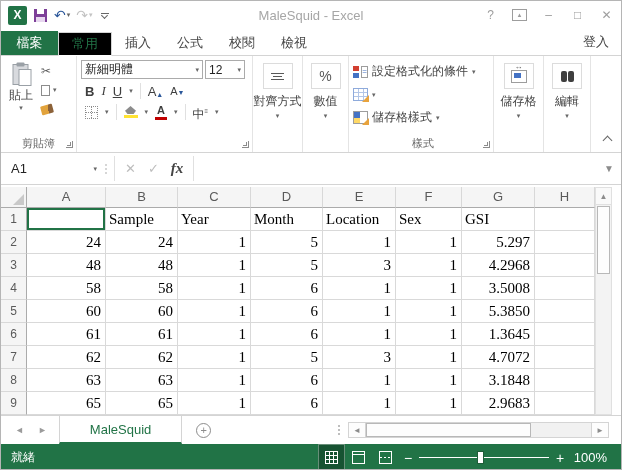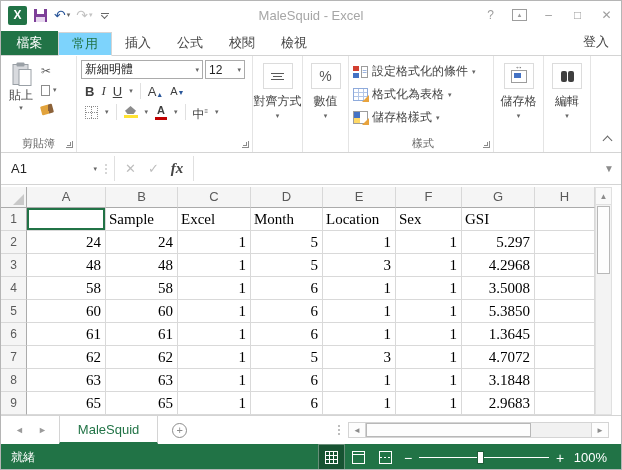--- a/index.html
+++ b/index.html
@@ -18,21 +18,21 @@
   .qat-more .chev { width:5px; height:5px; border-right:1px solid #666; border-bottom:1px solid #666; transform:rotate(45deg); margin-top:-2px; }
   .win-title { position:absolute; left:0; right:0; text-align:center; color:#a6a6a6; font-size:13px; pointer-events:none; }
   .win-controls { margin-left:auto; display:flex; align-items:center; height:100%; }
   .win-btn { width:29px; height:100%; display:flex; align-items:center; justify-content:center; color:#9d9d9d; font-size:12px; }
   .ribbon-opts { width:15px; height:12px; border:1px solid #9d9d9d; display:flex; align-items:center; justify-content:center; font-size:7px; color:#9d9d9d; }
 
   
   .tabrow { position:absolute; top:28px; left:0; right:0; height:27px; background:#fff; display:flex; align-items:flex-end; border-bottom:1px solid #d4d4d4; }
   .file-tab { width:57px; height:24px; background:#217346; color:#fff; font-size:13px; display:flex; align-items:center; justify-content:center; }
   .rtab { height:24px; padding:0 13px; font-size:13px; color:#444; display:flex; align-items:center; }
-  .rtab.active { color:#217346; background:#7dd3fc; border:1px solid #d4d4d4; border-bottom:1px solid #fff; margin-bottom:-1px; }
+  .rtab.active { color:#217346; background:#000000; border:1px solid #d4d4d4; border-bottom:1px solid #fff; margin-bottom:-1px; }
   .sign-in { margin-left:auto; padding:0 12px 6px 0; font-size:13px; color:#444; align-self:flex-start; padding-top:4px; }
 
   
   .ribbon { position:absolute; top:55px; left:0; right:0; height:97px; background:#fff; border-bottom:1px solid #d4d4d4; display:flex; }
   .rgroup { position:relative; display:flex; flex-direction:column; border-right:1px solid #e4e4e4; padding-top:4px; }
   .glabel { margin-top:auto; height:16px; font-size:11px; color:#666; text-align:center; line-height:14px; }
   .launcher { position:absolute; right:3px; bottom:4px; width:7px; height:7px; border-right:1px solid #8c8c8c; border-bottom:1px solid #8c8c8c; }
   .launcher::after { content:""; position:absolute; right:1px; bottom:1px; width:3px; height:3px; border-right:1px solid #8c8c8c; border-bottom:1px solid #8c8c8c; }
   .ddw { font-size:7px; color:#666; }
 
@@ -126,21 +126,21 @@
   .cell.txt { text-align:left; padding-left:3px; }
   .cell.active-cell { box-shadow:inset 0 0 0 2px #217346; }
   .vscroll { position:absolute; top:0; right:11px; width:17px; height:228px; background:#f3f3f3; border:1px solid #e0e0e0; }
   .vs-btn { height:17px; display:flex; align-items:center; justify-content:center; font-size:8px; color:#8c8c8c; background:#f9f9f9; border-bottom:1px solid #e0e0e0; }
   .vs-thumb { margin:1px 1px; height:68px; background:#fdfdfd; border:1px solid #b8b8b8; }
 
   
   .sheetbar { position:absolute; top:414px; left:0; right:0; height:29px; background:#fff; border-top:1px solid #d4d4d4; display:flex; align-items:stretch; }
   .snav { display:flex; align-items:center; gap:14px; padding:0 12px 0 14px; }
   .snav span { font-size:9px; color:#9b9b9b; }
-  .sheet-tab { padding:0 18px; display:flex; align-items:center; font-size:13px; color:#217346; background:#fff; border-left:1px solid #d4d4d4; border-right:1px solid #d4d4d4; border-bottom:2px solid #217346; }
+  .sheet-tab { padding:0 30px; display:flex; align-items:center; font-size:13px; color:#217346; background:#fff; border-left:1px solid #d4d4d4; border-right:1px solid #d4d4d4; border-bottom:2px solid #217346; }
   .new-sheet { display:flex; align-items:center; margin-left:14px; }
   .new-sheet i { width:15px; height:15px; border:1px solid #8c8c8c; border-radius:50%; color:#8c8c8c; font-size:11px; line-height:13px; text-align:center; font-style:normal; }
   .hscroll { margin-left:auto; display:flex; align-items:center; padding-right:12px; }
   .hs-grip { display:flex; flex-direction:column; gap:2px; margin-right:8px; }
   .hs-grip i { width:2px; height:2px; background:#a8a8a8; border-radius:50%; }
   .hs-btn { width:18px; height:16px; border:1px solid #d4d4d4; background:#fdfdfd; display:flex; align-items:center; justify-content:center; font-size:8px; color:#8c8c8c; }
   .hs-track { width:225px; height:16px; background:#f1f1f1; border-top:1px solid #d4d4d4; border-bottom:1px solid #d4d4d4; position:relative; }
   .hs-thumb { position:absolute; left:0; top:0; height:14px; width:165px; background:#fdfdfd; border:1px solid #b8b8b8; }
 
   
@@ -313,21 +313,20 @@
         <span class="cf-ic">
             <span class="r"></span>
             <span class="b"></span>
             <span class="eq">=</span>
           </span>
         <span>設定格式化的條件</span>
           <span class="ddw">▾</span>
       </div>
       <div class="style-row">
         <span class="tbl-ic"></span>
-        <span>格式化為表格</span>
           <span class="ddw">▾</span>
       </div>
       <div class="style-row">
         <span class="cs-ic"></span>
         <span>儲存格樣式</span>
           <span class="ddw">▾</span>
       </div>
       <div class="glabel">樣式</div>
       <span class="launcher"></span>
     </div>
@@ -387,21 +386,21 @@
           <div class="colhead" style="width: 66px;">F</div>
           <div class="colhead" style="width: 73px;">G</div>
           <div class="colhead" style="width: 60px;">H</div>
         </div>
     </div>
     <div id="gridbody">
         <div class="gridrow">
           <div class="rowhead">1</div>
           <div class="cell txt active-cell" style="width: 79px;"></div>
           <div class="cell txt" style="width: 72px;">Sample</div>
-          <div class="cell txt" style="width: 73px;">Excel</div>
+          <div class="cell txt" style="width: 73px;">Year</div>
           <div class="cell txt" style="width: 72px;">Month</div>
           <div class="cell txt" style="width: 73px;">Location</div>
           <div class="cell txt" style="width: 66px;">Sex</div>
           <div class="cell txt" style="width: 73px;">GSI</div>
           <div class="cell txt" style="width: 60px;"></div>
         </div>
         <div class="gridrow">
           <div class="rowhead">2</div>
           <div class="cell num" style="width: 79px;">24</div>
           <div class="cell num" style="width: 72px;">24</div>

